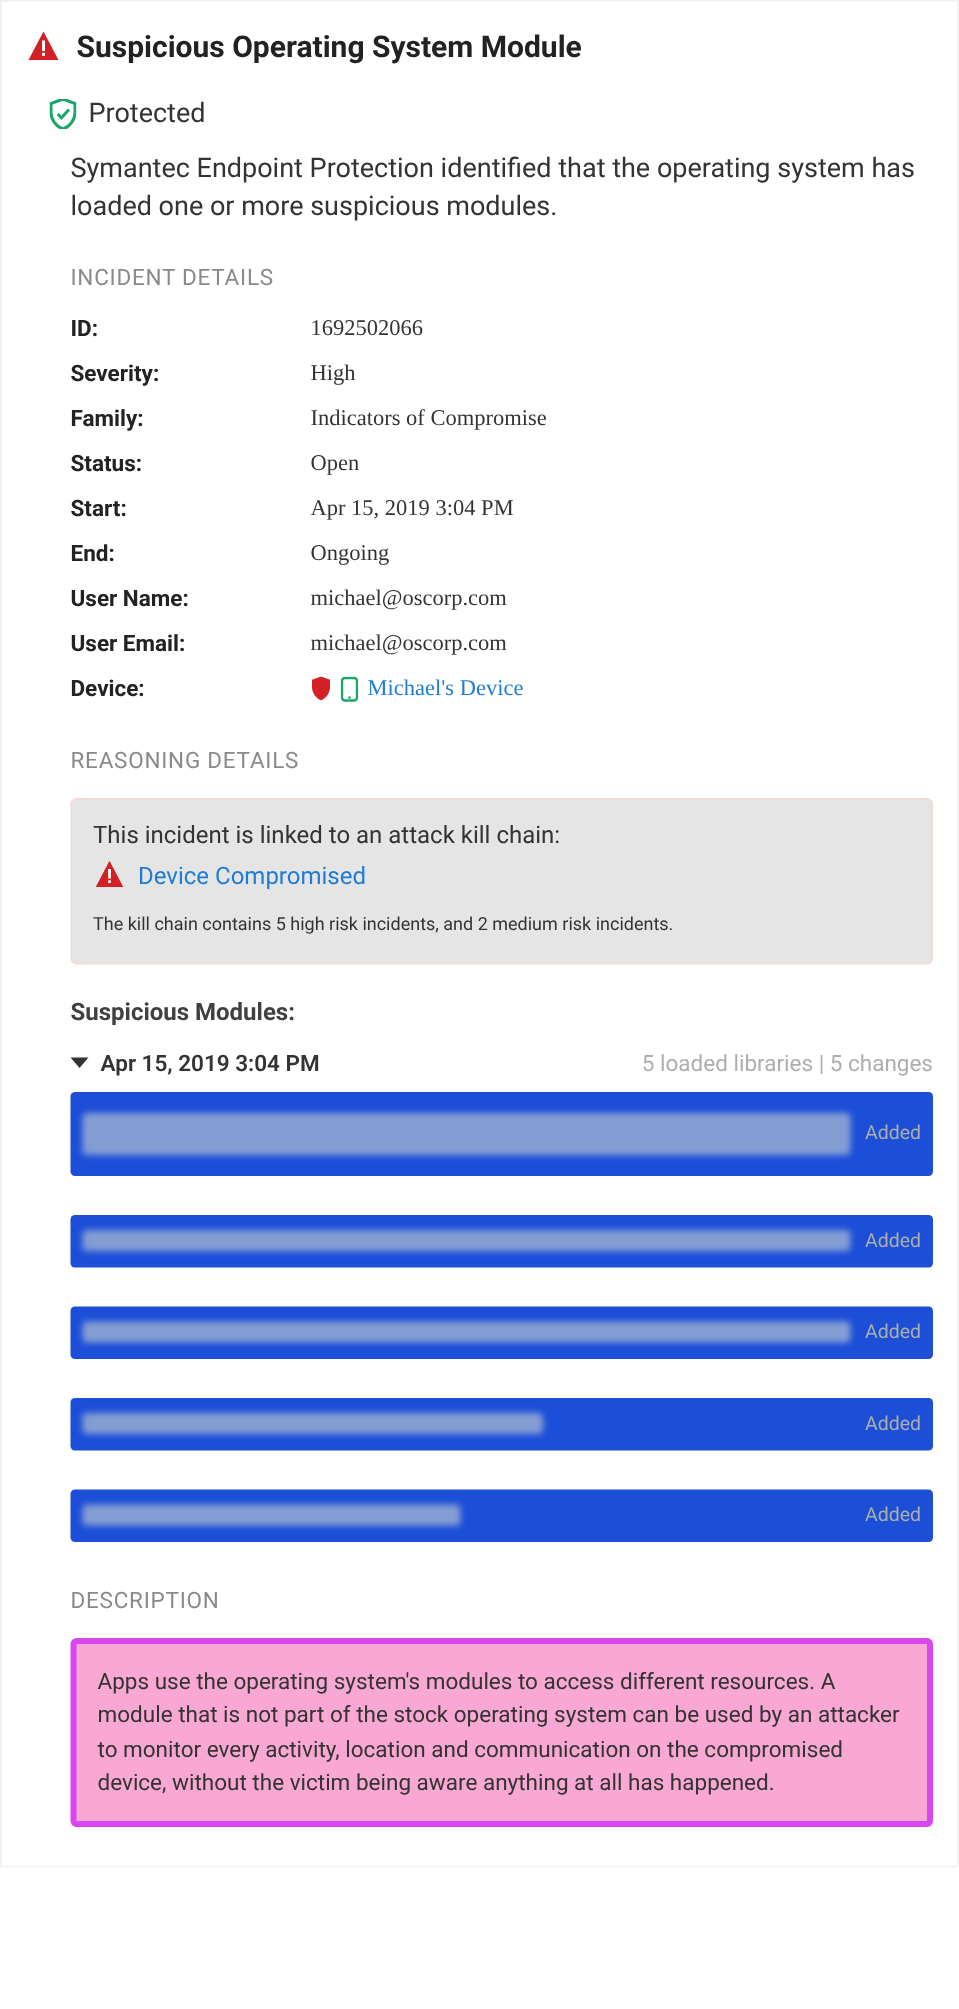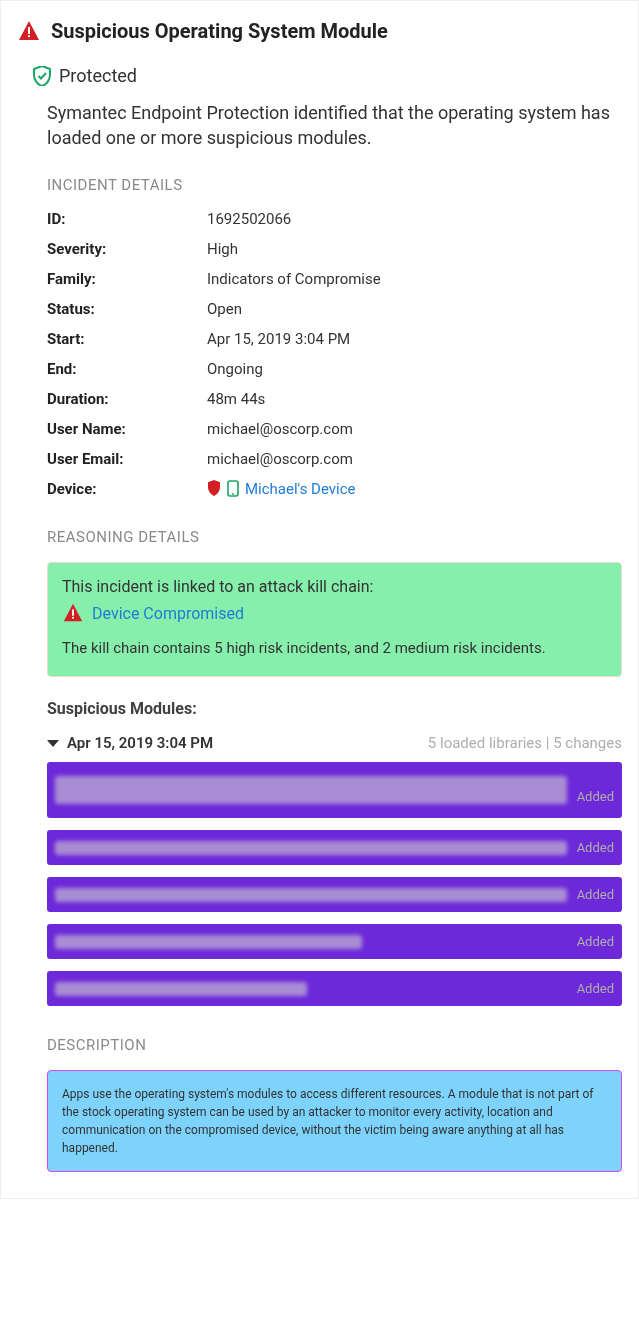--- a/index.html
+++ b/index.html
@@ -7,39 +7,39 @@
     .container { padding: 18px 16px 26px 16px; border: 1px solid #eee;}
     .header-row { display:flex; align-items:center; gap:10px; margin-bottom:22px;}
     .title { font-size:20px; font-weight:700; color:#222;}
     .status-row { display:flex; align-items:center; gap:8px; margin-bottom:14px; padding-left:16px;}
     .status-label { font-size:18px; color:#333;}
     .desc-text { font-size:18px; color:#333; line-height:1.4; margin: 0 0 26px 30px;}
     .content { margin-left:30px;}
     .section-header { text-transform: uppercase; letter-spacing: .5px; color:#8a8a8a; font-size:15px; margin:10px 0 16px 0;}
     .kv { display:flex; align-items:center; margin-bottom:12px; font-size:15px;}
     .kv .k { width:160px; font-weight:700; color:#222;}
-    .kv .v { color:#333;}
+    .kv .v { color:#333;font-family:Liberation Serif, serif;}
     .link { color:#1f7cd6; }
     .device-row .v { display:flex; align-items:flex-start; gap:6px;}
-    .reasoning-box { background:#86efac; border:1px solid #f3dad1; border-radius:4px; padding:14px 14px 16px 14px; margin:8px 0 22px 0;}
+    .reasoning-box { background:#e5e5e5; border:1px solid #f3dad1; border-radius:4px; padding:14px 14px 16px 14px; margin:8px 0 22px 0;}
     .reasoning-box .line1 { font-size:16px; color:#333; margin-bottom:6px;}
     .reasoning-box .dc-row { display:flex; align-items:center; gap:8px; margin-bottom:14px;}
     .reasoning-box .dclink { font-weight:400; color:#1f7cd6; font-size:16px;}
-    .reasoning-box .summary { font-size:15px; color:#333; line-height:1.45;}
+    .reasoning-box .summary { font-size:12px; color:#333; line-height:1.45;}
     .sub-title { font-weight:700; font-size:16px; color:#404040; margin:0 0 16px 0;}
     .ts-row { display:flex; align-items:center; font-size:15px; margin-bottom:10px;}
     .ts-row .ts { font-weight:600; color:#333; margin-left:8px;}
     .ts-row .meta { margin-left:auto; color:#aeaeae;}
     .modules {}
-    .mod-item { background:#6d28d9; border-radius:3px; padding:10px 8px; margin-bottom:12px; display:flex; align-items:flex-end;}
+    .mod-item { background:#1d4ed8; border-radius:3px; padding:10px 8px; margin-bottom:26px; display:flex; align-items:center;}
     .mod-item.alt { padding:14px 8px;}
     .mod-blur { flex:1; height:14px; background: #d9e0d0; border-radius:3px; filter: blur(2px); opacity:.55;}
     .mod-blur.two-line { height:28px;}
     .mod-right { color:#adb0a8; font-size:13px; margin-left:10px; white-space:nowrap;}
-    .descr-box { background:#7dd3fc; border:1px solid #d946ef; border-radius:4px; padding:14px; font-size:12px; color:#333; line-height:1.5; margin-top:8px;}
+    .descr-box { background:#f9a8d4; border:4px solid #d946ef; border-radius:4px; padding:14px; font-size:15px; color:#333; line-height:1.5; margin-top:8px;}
     svg { display:block;}
     .tri { width:0;height:0;border-left:6px solid transparent;border-right:6px solid transparent;border-top:7px solid #333; display:inline-block;}
   </style>
 </head>
 <body>
 
 <div class="container">
   <div class="header-row">
     <span>
       <svg width="24" height="24" viewBox="0 0 24 24">
@@ -82,24 +82,20 @@
       <div class="k">Status:</div>
       <div class="v">Open</div>
     </div>
     <div class="kv">
       <div class="k">Start:</div>
       <div class="v">Apr 15, 2019 3:04 PM</div>
     </div>
     <div class="kv">
       <div class="k">End:</div>
       <div class="v">Ongoing</div>
-    </div>
-    <div class="kv">
-      <div class="k">Duration:</div>
-      <div class="v">48m 44s</div>
     </div>
     <div class="kv">
       <div class="k">User Name:</div>
       <div class="v link">michael@oscorp.com</div>
     </div>
     <div class="kv">
       <div class="k">User Email:</div>
       <div class="v">michael@oscorp.com</div>
     </div>
     <div class="kv device-row">

